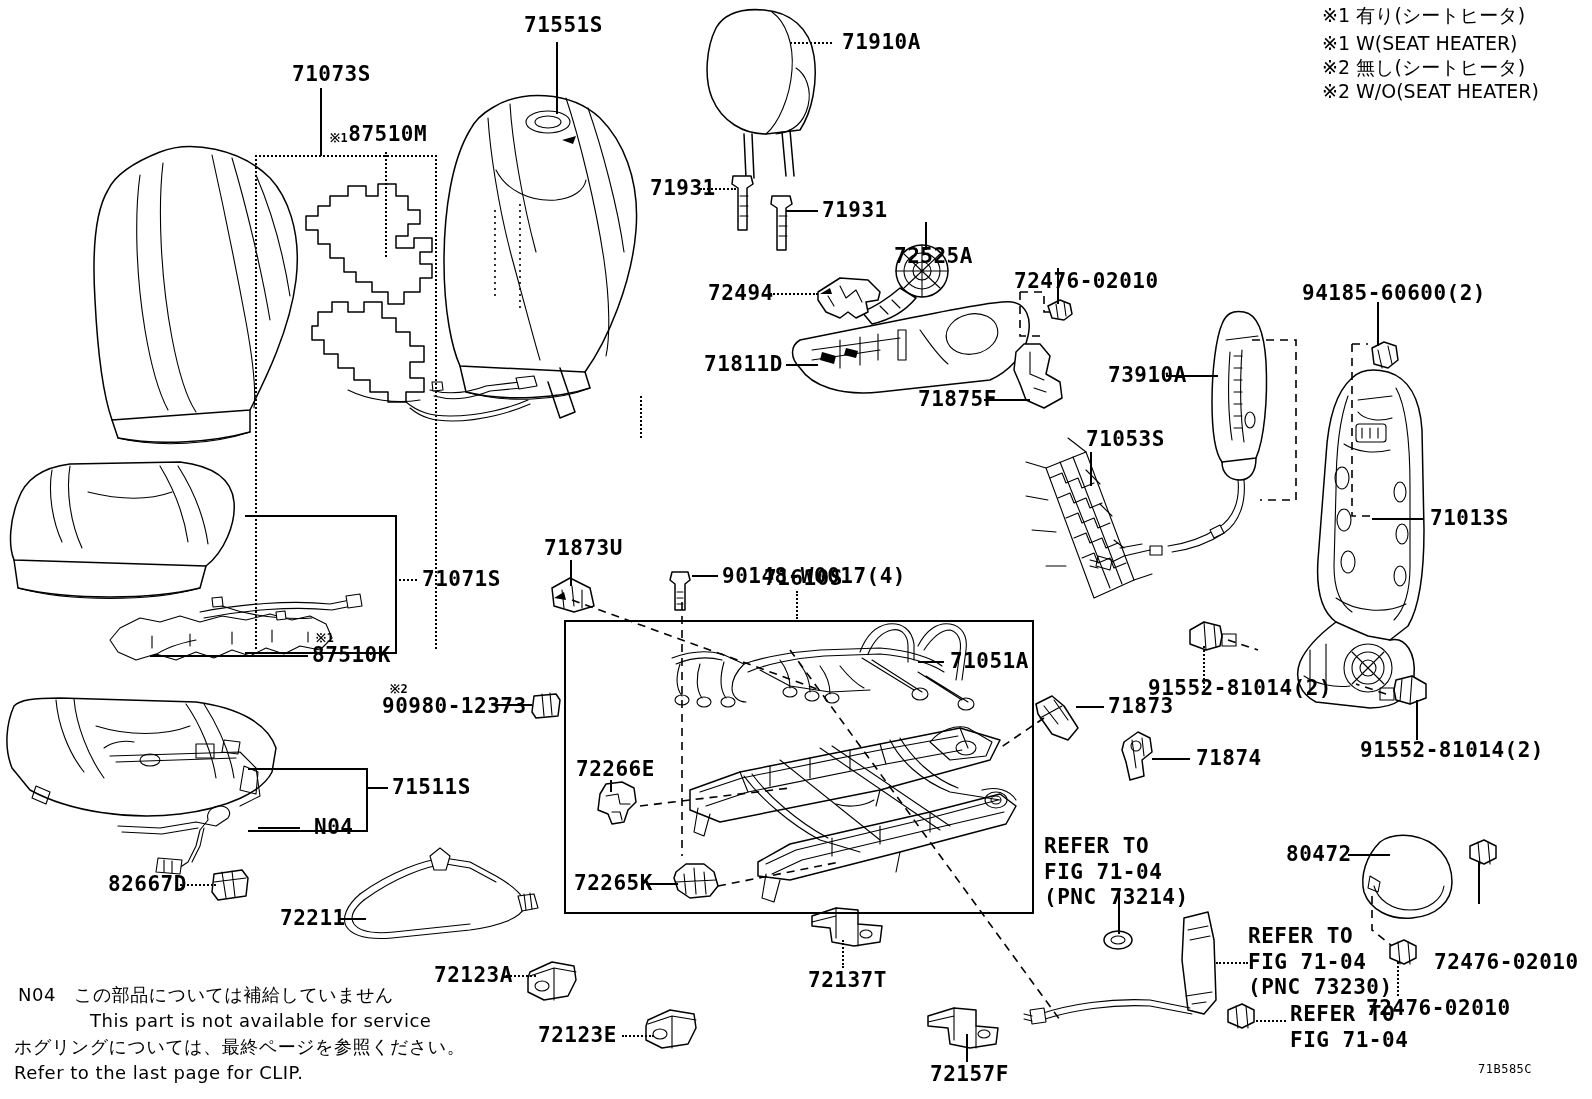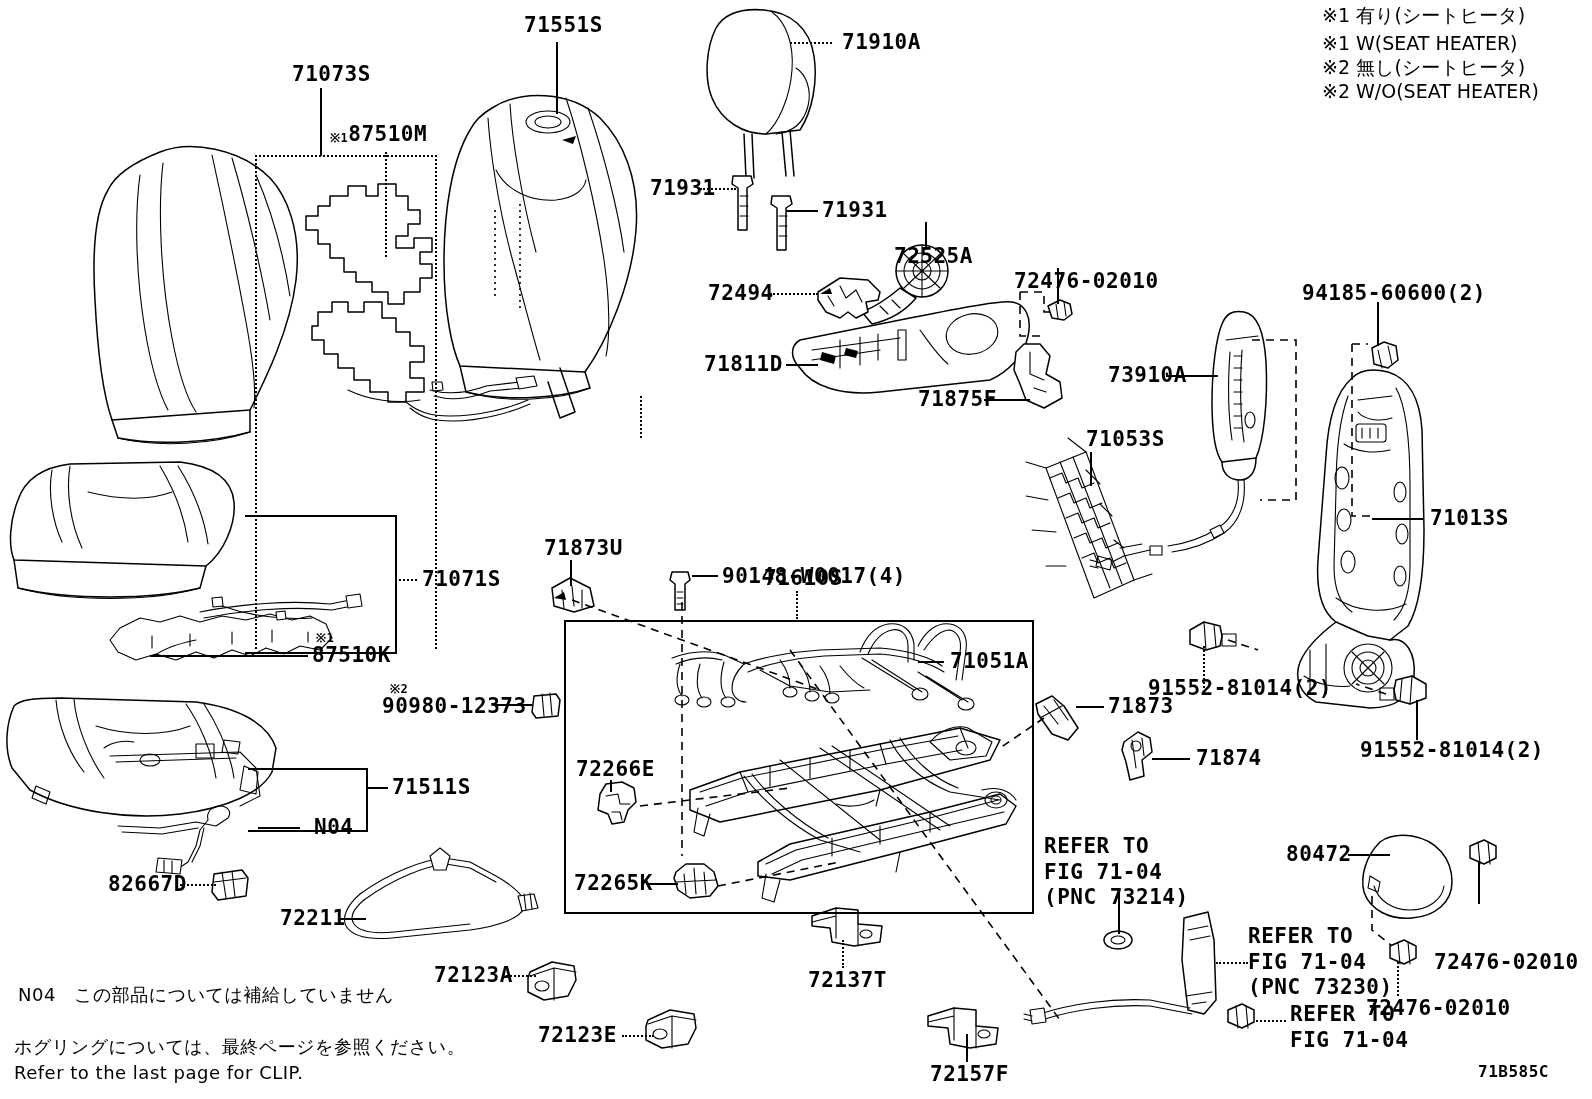--- a/index.html
+++ b/index.html
@@ -27,22 +27,22 @@
     font-size:19px;
     letter-spacing:0px;
   }
   .lbl.note{
     font-family:"DejaVu Sans","Liberation Sans",sans-serif;
     font-weight:400;
     font-size:18px;
   }
   .lbl.code{
     font-family:"DejaVu Sans Mono","Liberation Mono",monospace;
-    font-weight:700;
-    font-size:16px;
+    font-weight:400;
+    font-size:12px;
   }
   .mkn{font-size:12px;vertical-align:-1px;}
 
   
   .lead{position:absolute;background:#000;}
   .lead.h{height:1.6px;}
   .lead.v{width:1.6px;}
   .dotted.h{
     height:0;border-top:2px dotted #000;background:none;
   }
@@ -606,18 +606,19 @@
 
   <div class="lbl" style="left:1290px;top:1002px;"><span>REFER TO</span><br><span>FIG 71-04</span></div>
 
   <div class="lbl jp" style="left:1322px;top:4px;"><span>※1 有り(シートヒータ)</span></div>
   <div class="lbl jp" style="left:1322px;top:32px;"><span>※1 W(SEAT HEATER)</span></div>
   <div class="lbl jp" style="left:1322px;top:56px;"><span>※2 無し(シートヒータ)</span></div>
   <div class="lbl jp" style="left:1322px;top:80px;"><span>※2 W/O(SEAT HEATER)</span></div>
 
   <div class="lbl note" style="left:18px;top:984px;"><span>N04</span></div>
   <div class="lbl note" style="left:74px;top:984px;"><span>この部品については補給していません</span></div>
+  <div class="lbl note" style="left:90px;top:1010px;"><span>This part is not available for service</span></div>
   <div class="lbl note" style="left:14px;top:1036px;"><span>ホグリングについては、最終ページを参照ください。</span></div>
   <div class="lbl note" style="left:14px;top:1062px;"><span>Refer to the last page for CLIP.</span></div>
 
   <div class="lbl code" style="left:1478px;top:1062px;"><span>71B585C</span></div>
 
 </div>
 
 </body></html>

